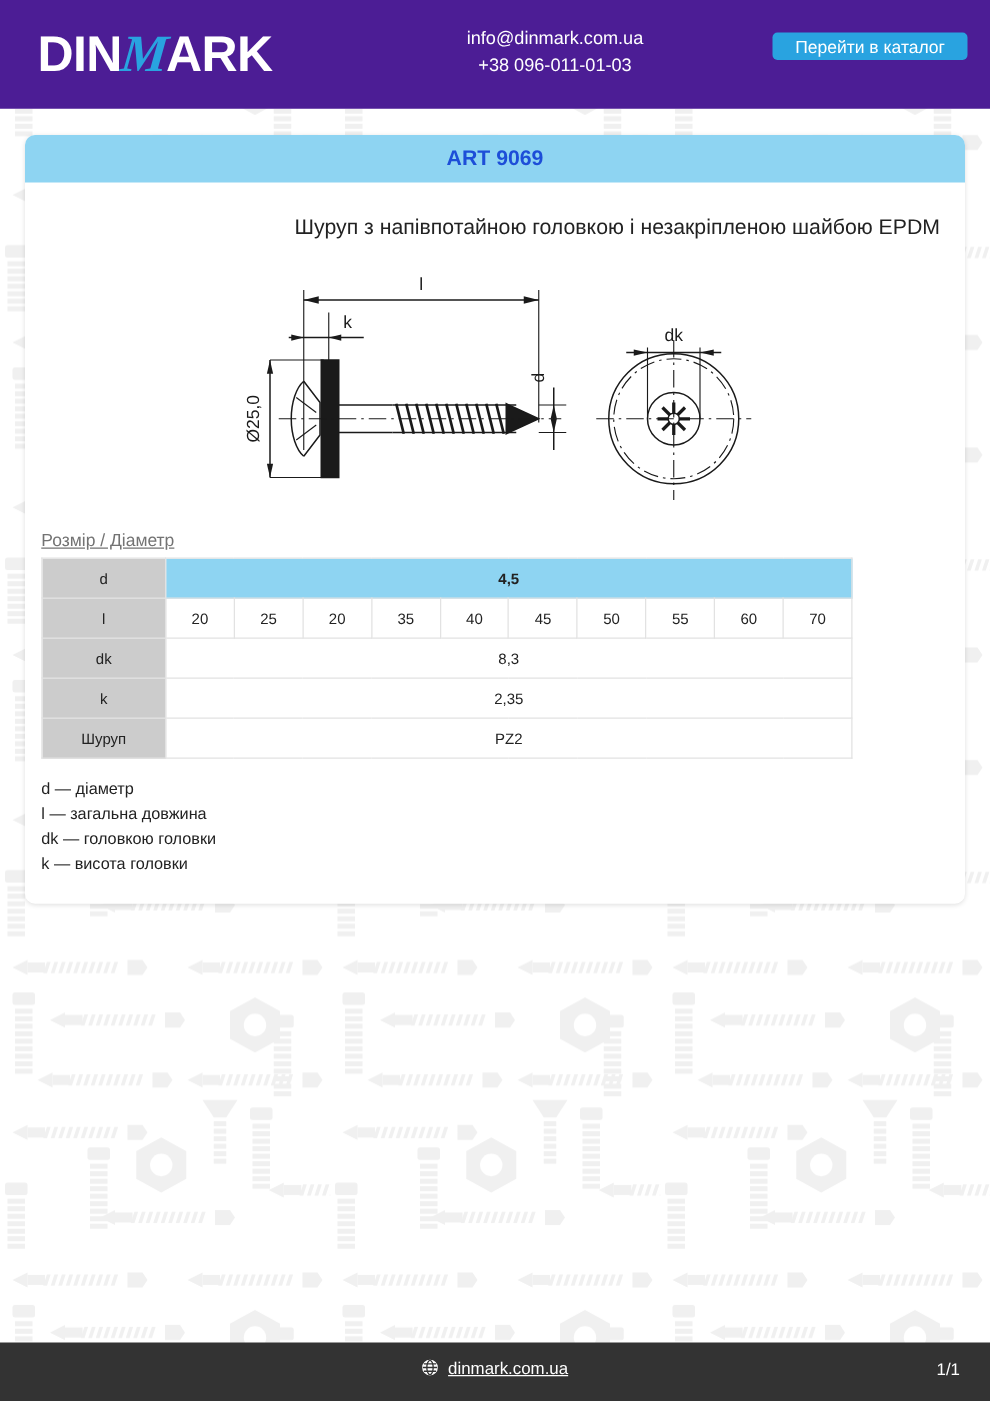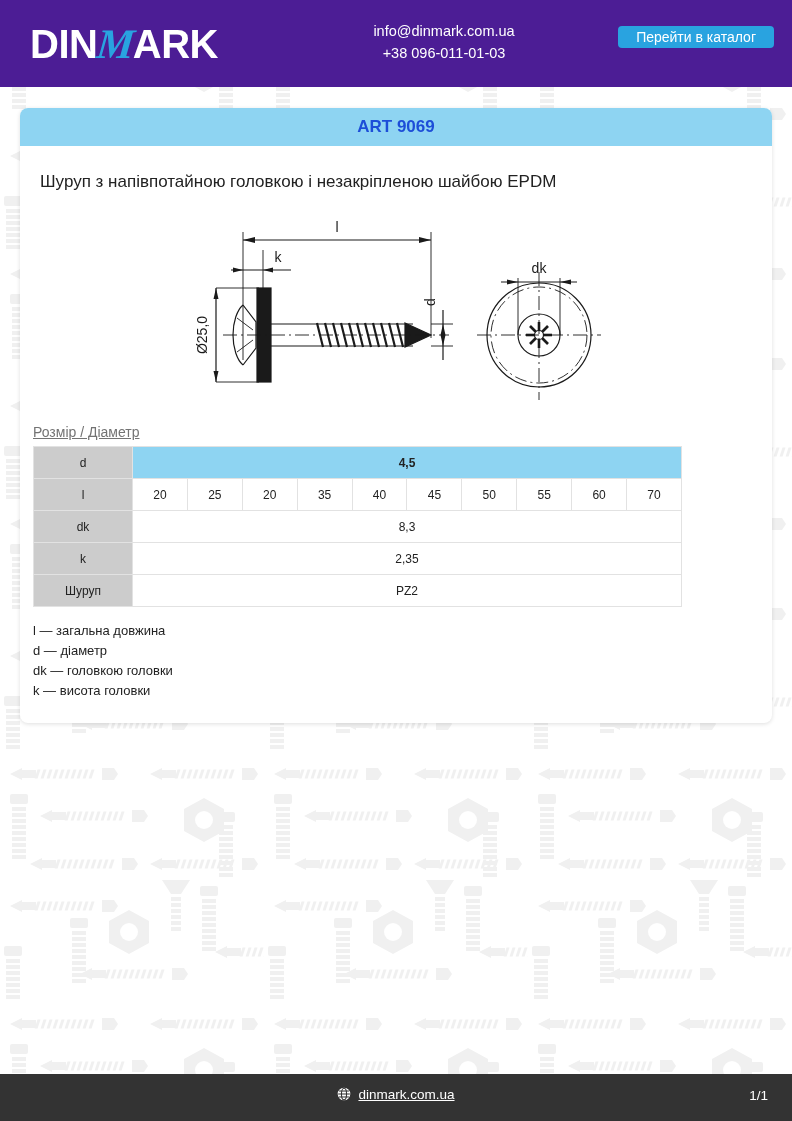--- a/index.html
+++ b/index.html
@@ -108,21 +108,21 @@
     height: 38px;
     display: flex;
     align-items: center;
     justify-content: center;
     font-size: 17px;
     font-weight: bold;
     color: #1d4ed8;
   }
 
   .product-title {
-    text-align: left;
+    text-align: right;
     font-size: 17px;
     color: #222222;
     margin-top: 26px;
     padding: 0 20px;
   }
 
   
   .drawing-wrap {
     width: 100%;
     display: flex;
@@ -429,22 +429,22 @@
         <td colspan="10">2,35</td>
       </tr>
       <tr>
         <td class="rowlabel">Шуруп</td>
         <td colspan="10">PZ2</td>
       </tr>
     </tbody>
   </table>
 
   <div class="legend">
+    <div>d — діаметр</div>
     <div>l — загальна довжина</div>
-    <div>d — діаметр</div>
     <div>dk — головкою головки</div>
     <div>k — висота головки</div>
   </div>
 
 </div>
 
 <div class="footer">
   <div class="footer-link">
     <span class="globe-icon">
       <svg width="14" height="14" viewBox="0 0 16 16" fill="none" stroke="#ffffff" stroke-width="1.2">

